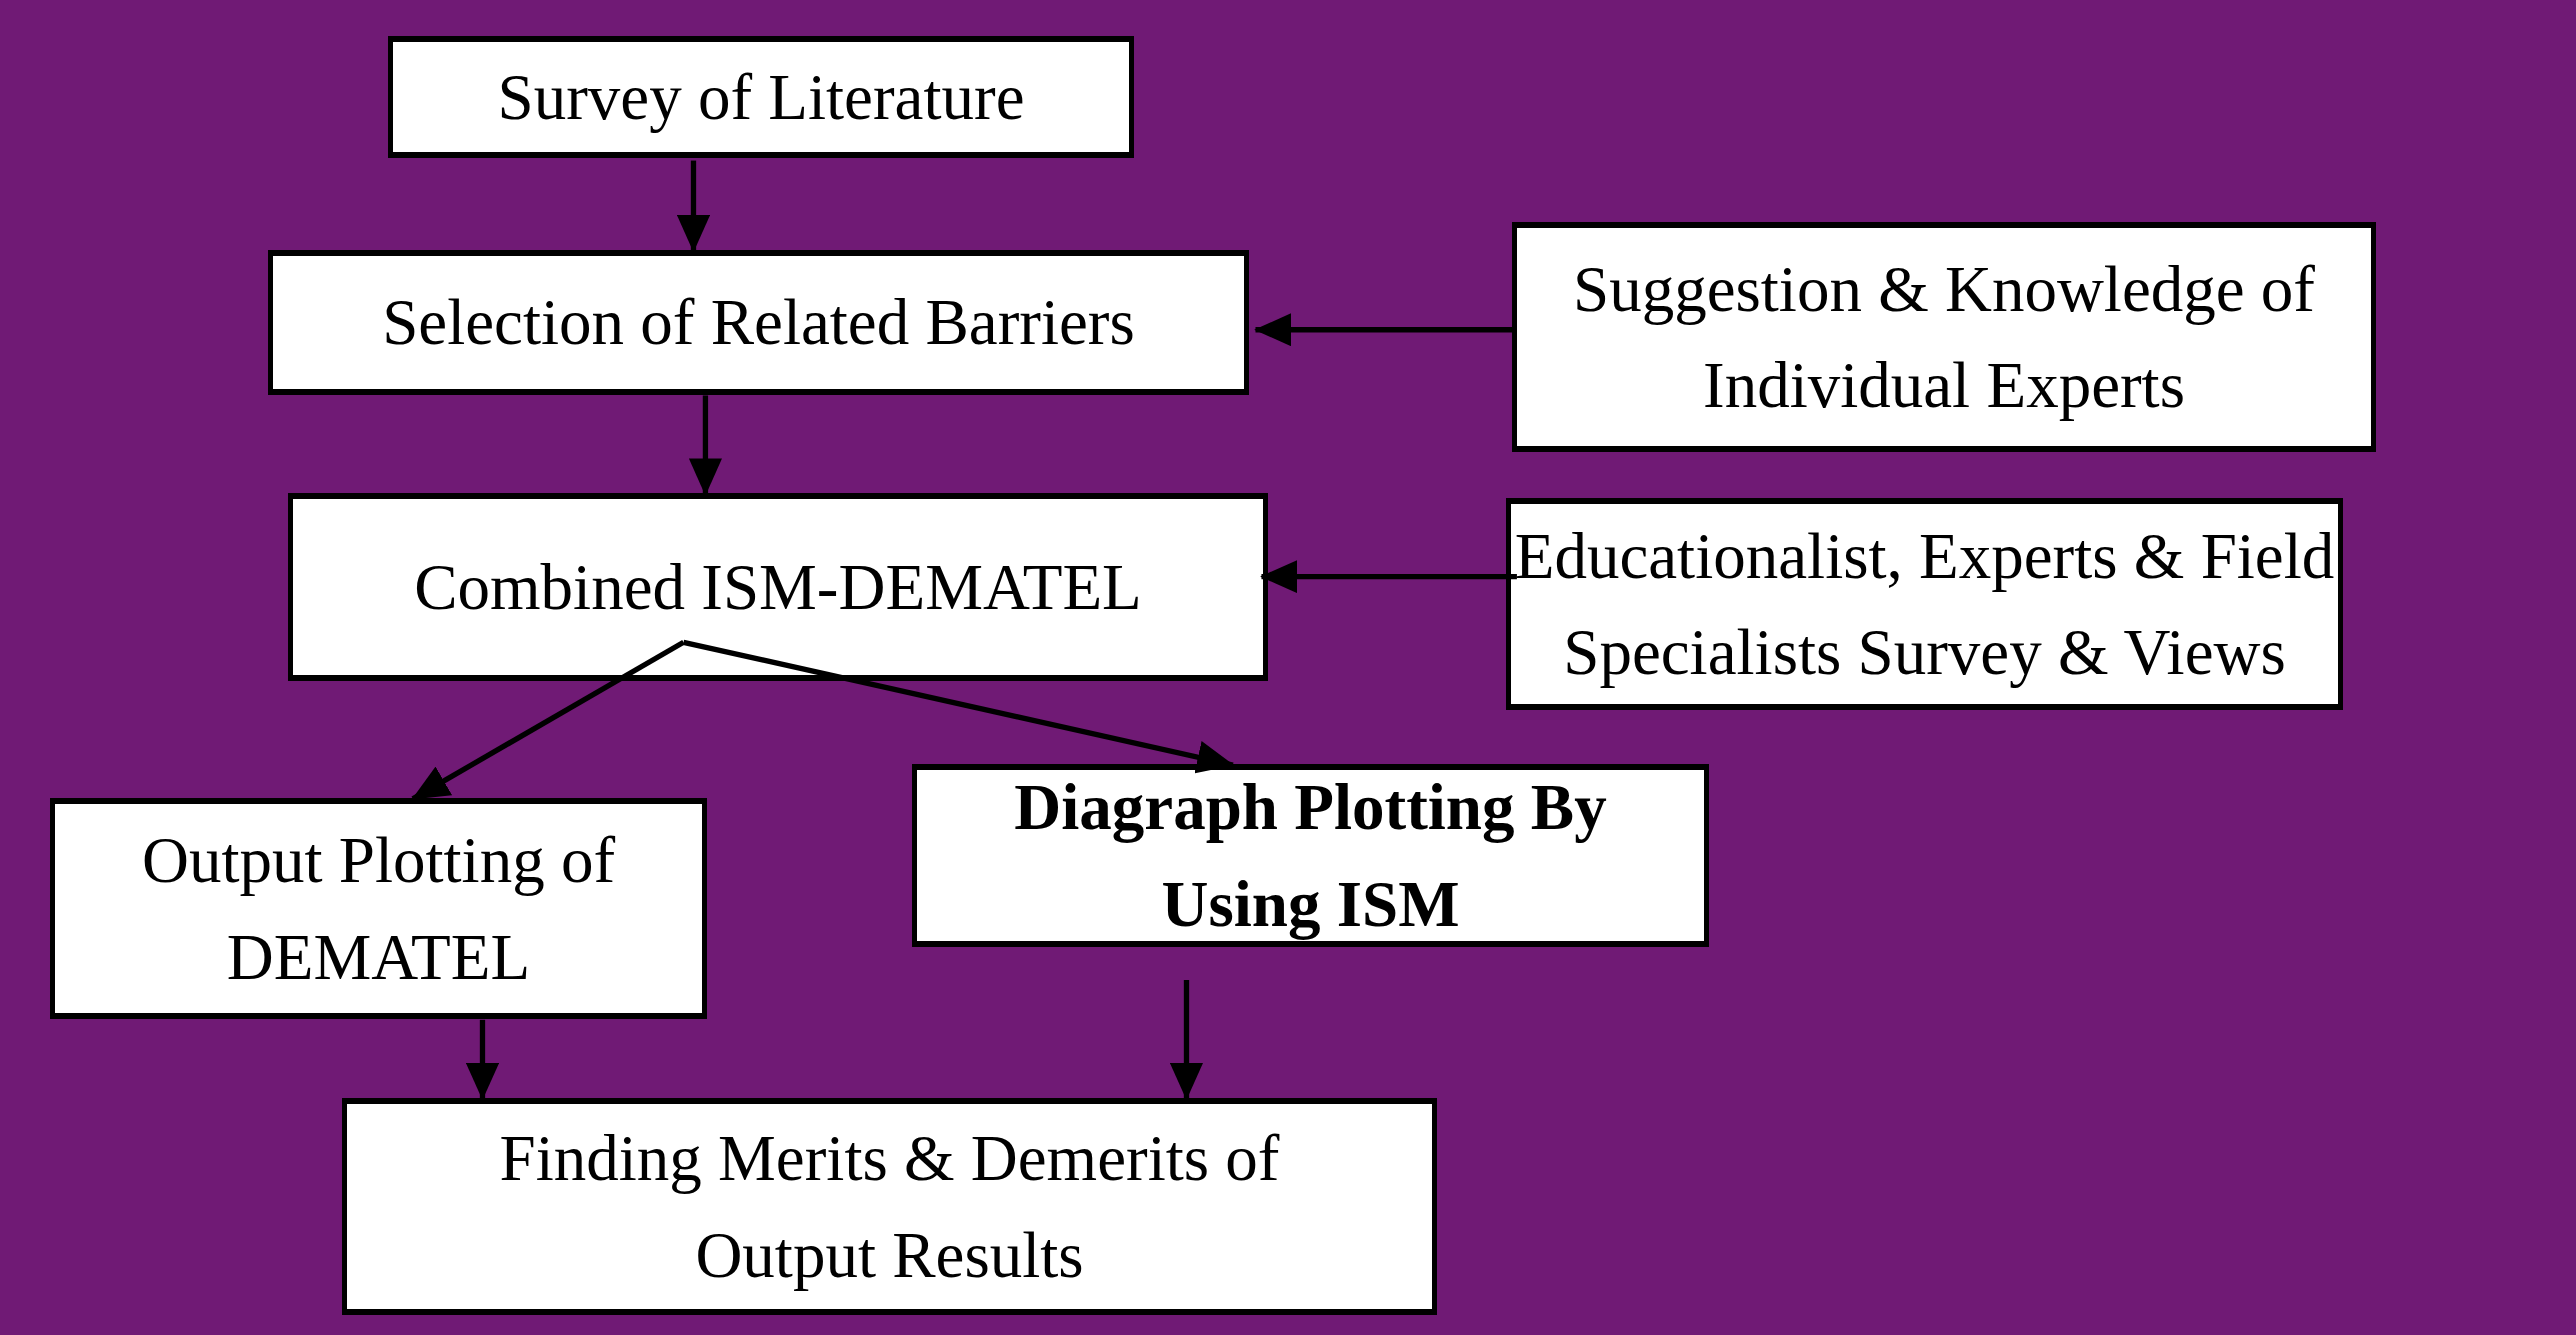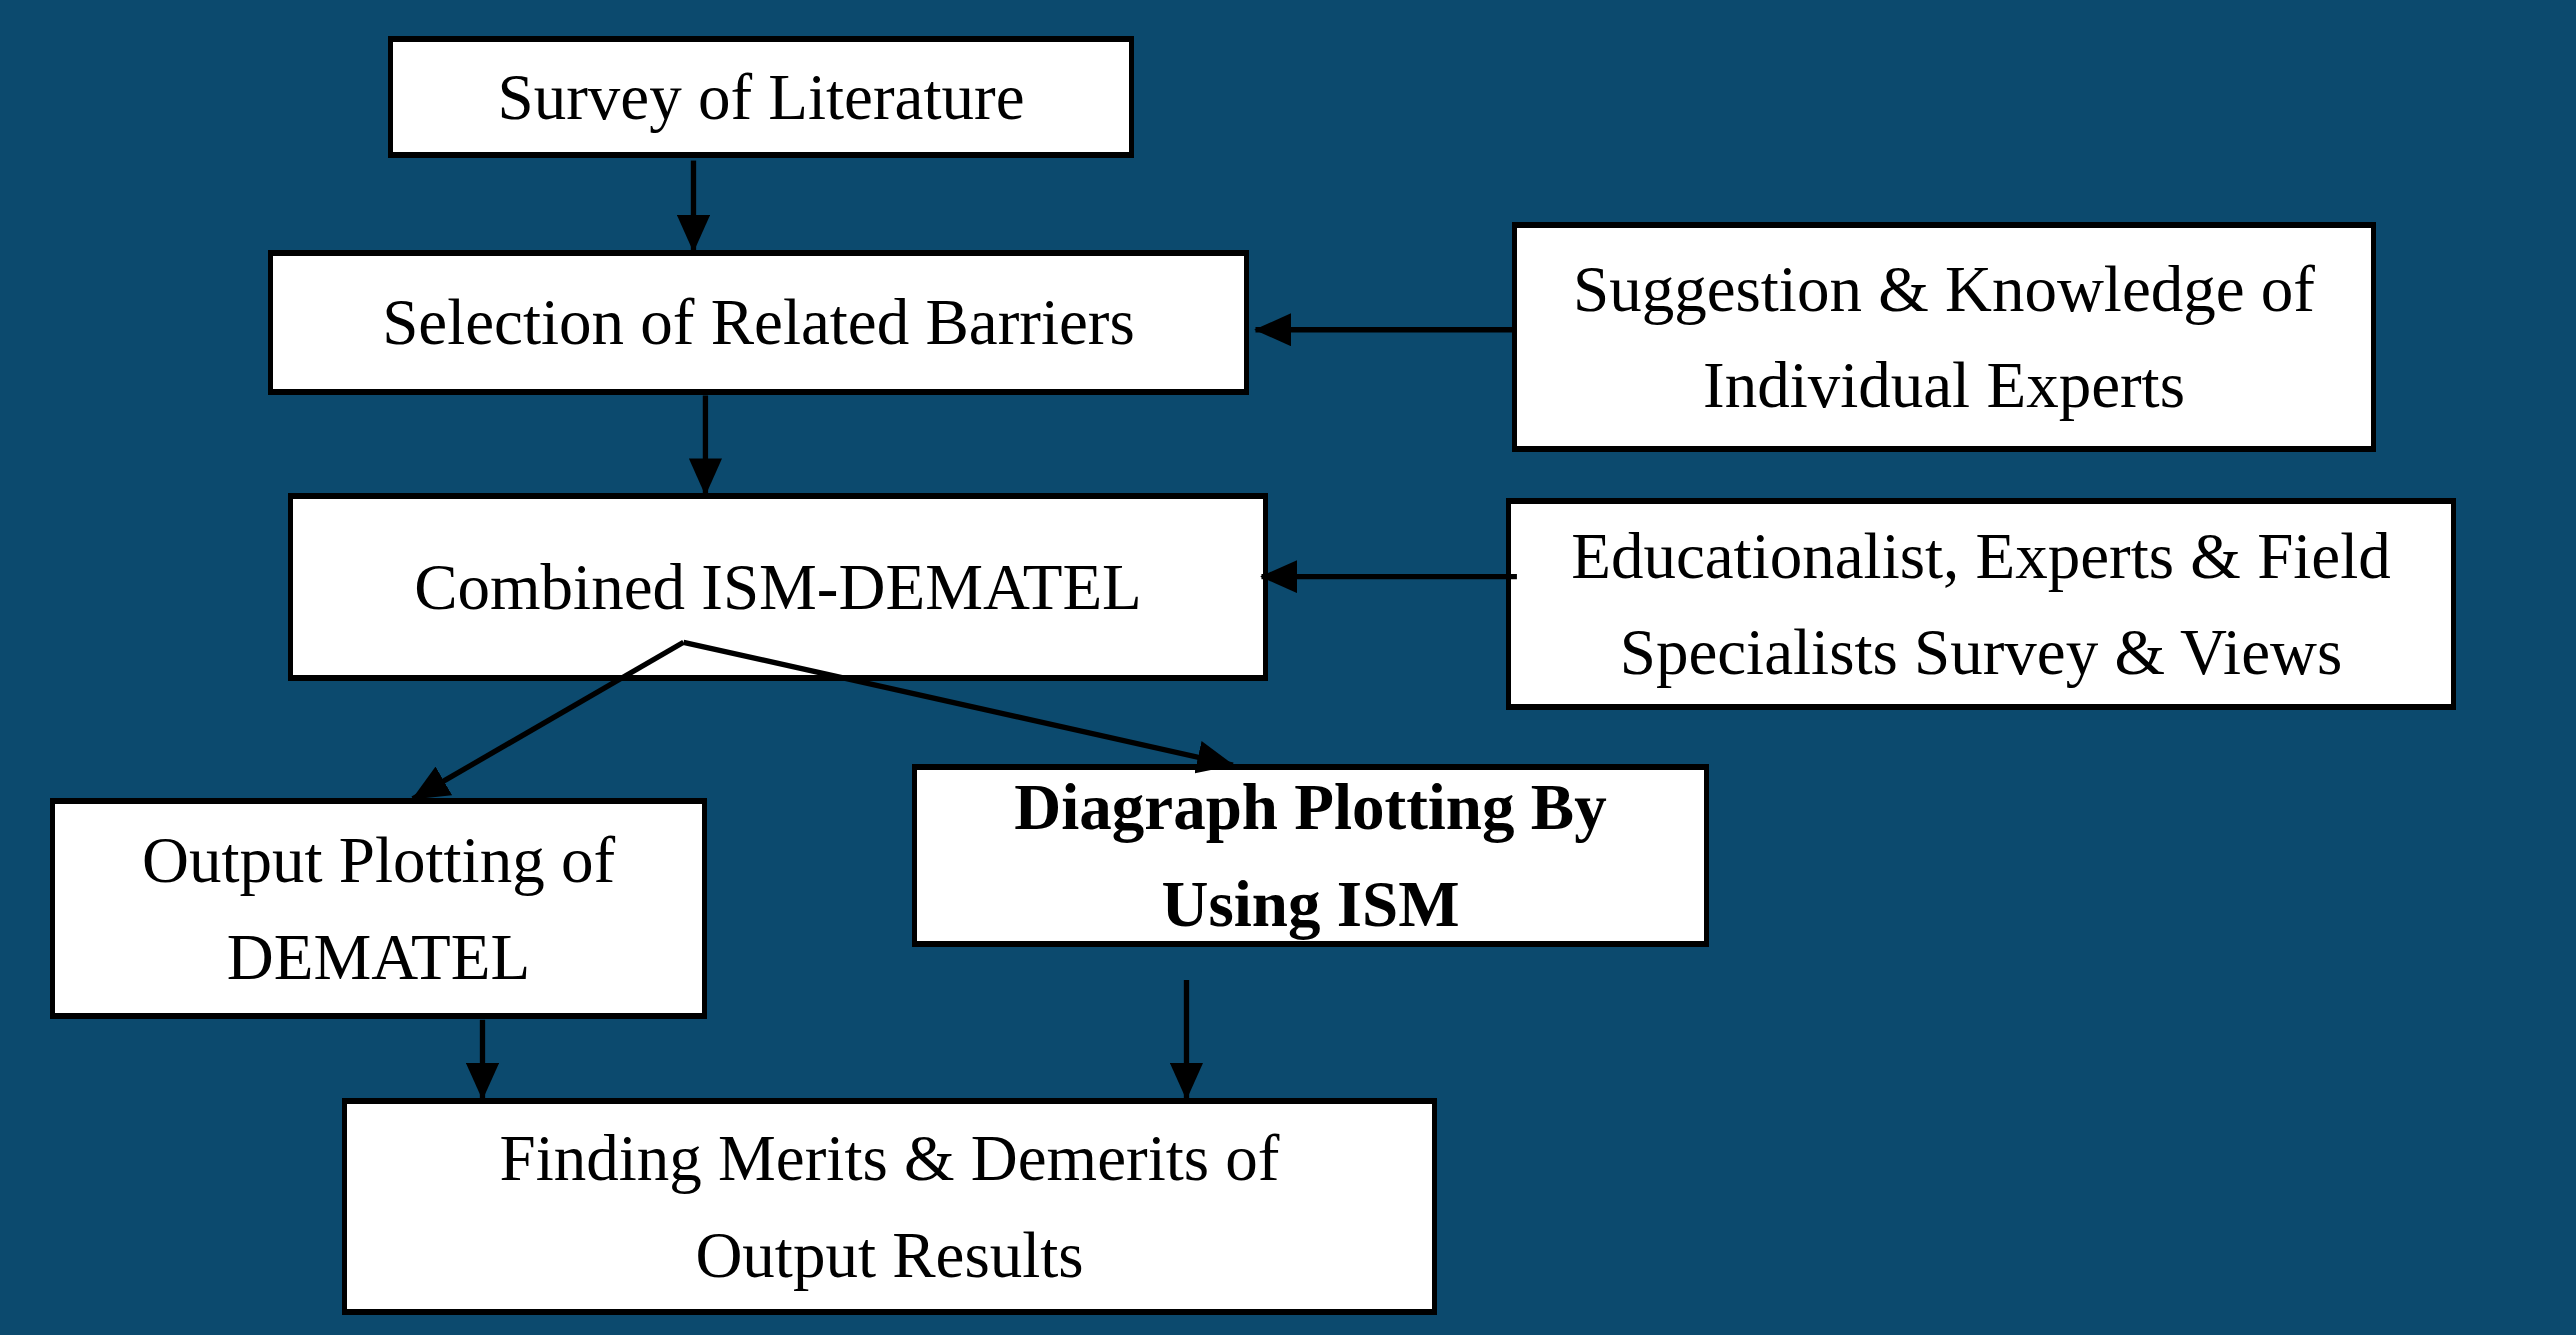--- a/index.html
+++ b/index.html
@@ -4,21 +4,21 @@
 <style>
   html, body {
     margin: 0;
     padding: 0;
     background: #ffffff;
   }
   .canvas {
     position: relative;
     width: 2576px;
     height: 1335px;
-    background: #0c4a6e;
+    background: #701a75;
     overflow: hidden;
     font-family: "Liberation Serif", "DejaVu Serif", serif;
     color: #000000;
   }
   .node {
     position: absolute;
     box-sizing: border-box;
     background: #ffffff;
     border: solid #000000;
     border-width: 6.6px 5.3px;
@@ -30,21 +30,21 @@
     font-size: 65px;
     line-height: 1.48;
     z-index: 2;
     white-space: nowrap;
   }
   
   .n1 { left: 388px;  top: 36px;   width: 746px; height: 122px; }
   .n2 { left: 268px;  top: 250px;  width: 981px; height: 145px; }
   .n3 { left: 1512px; top: 222px;  width: 864px; height: 230px; }
   .n4 { left: 288px;  top: 493px;  width: 980px; height: 188px; justify-content: center; }
-  .n5 { left: 1506px; top: 498px;  width: 950px; height: 212px; }
+  .n5 { left: 1506px; top: 498px;  width: 837px; height: 212px; }
   .n6 { left: 30px;   top: 798px; width: 657px;  height: 221px; margin-left: 20px; }
   .n7 { left: 912px; top: 764px; width: 797px; height: 183px; font-weight: bold; }
   .n8 { left: 342px;  top: 1098px; width: 1095px; height: 217px; }
   .arrows {
     position: absolute;
     left: 0; top: 0;
     width: 2576px;
     height: 1335px;
     z-index: 3;
     pointer-events: none;

